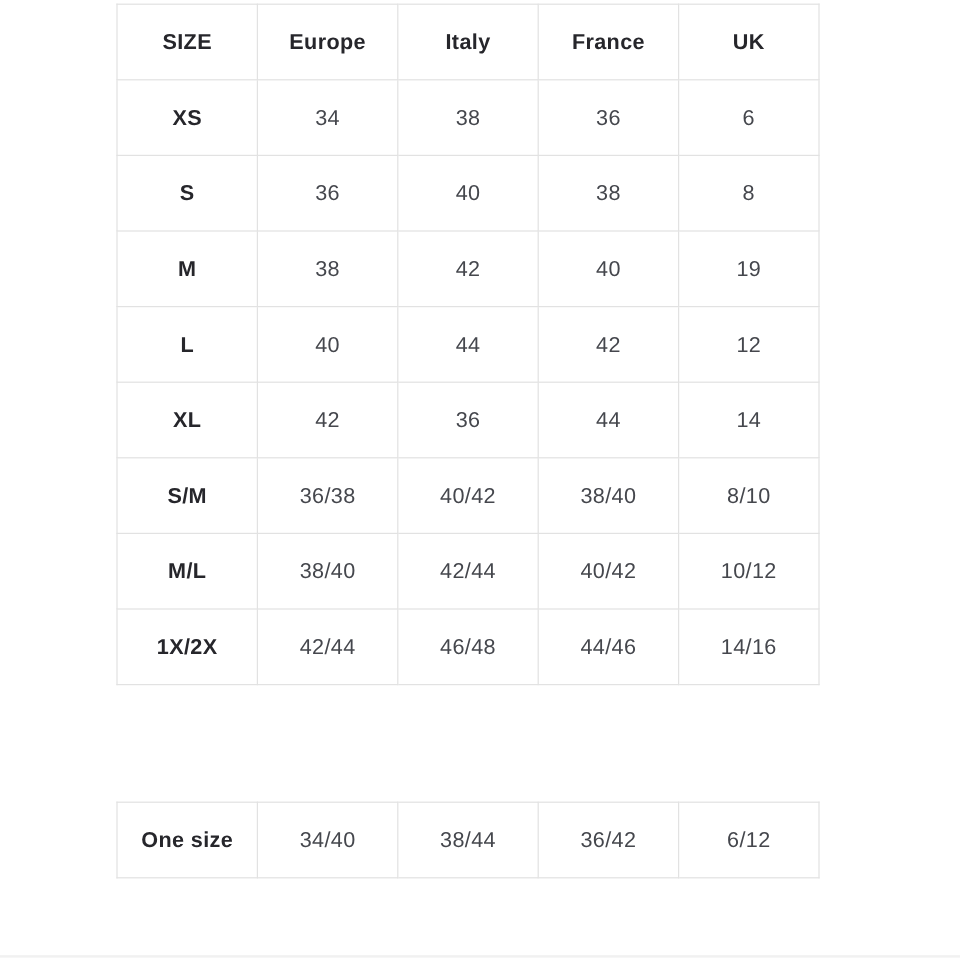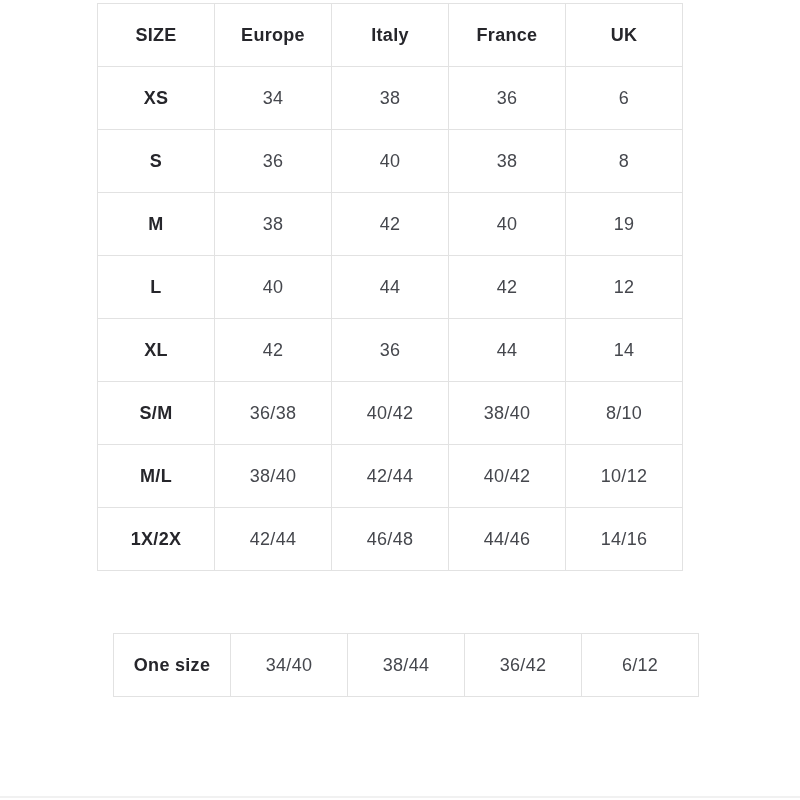--- a/index.html
+++ b/index.html
@@ -21,21 +21,21 @@
   }
   table.size-table {
     position: absolute;
     left: 97px;
     border-collapse: collapse;
     table-layout: fixed;
     width: 581px;
     background: #ffffff;
   }
   table.size-table.main { top: 3px; }
-  table.size-table.special { top: 633px; margin-left: 16px; }
+  table.size-table.special { top: 668px; }
   .size-table th,
   .size-table td {
     border: 1px solid #e2e2e2;
     width: 116px;
     height: 62px;
     text-align: center;
     vertical-align: middle;
     font-size: 18px;
     padding: 0;
     background: #ffffff;

